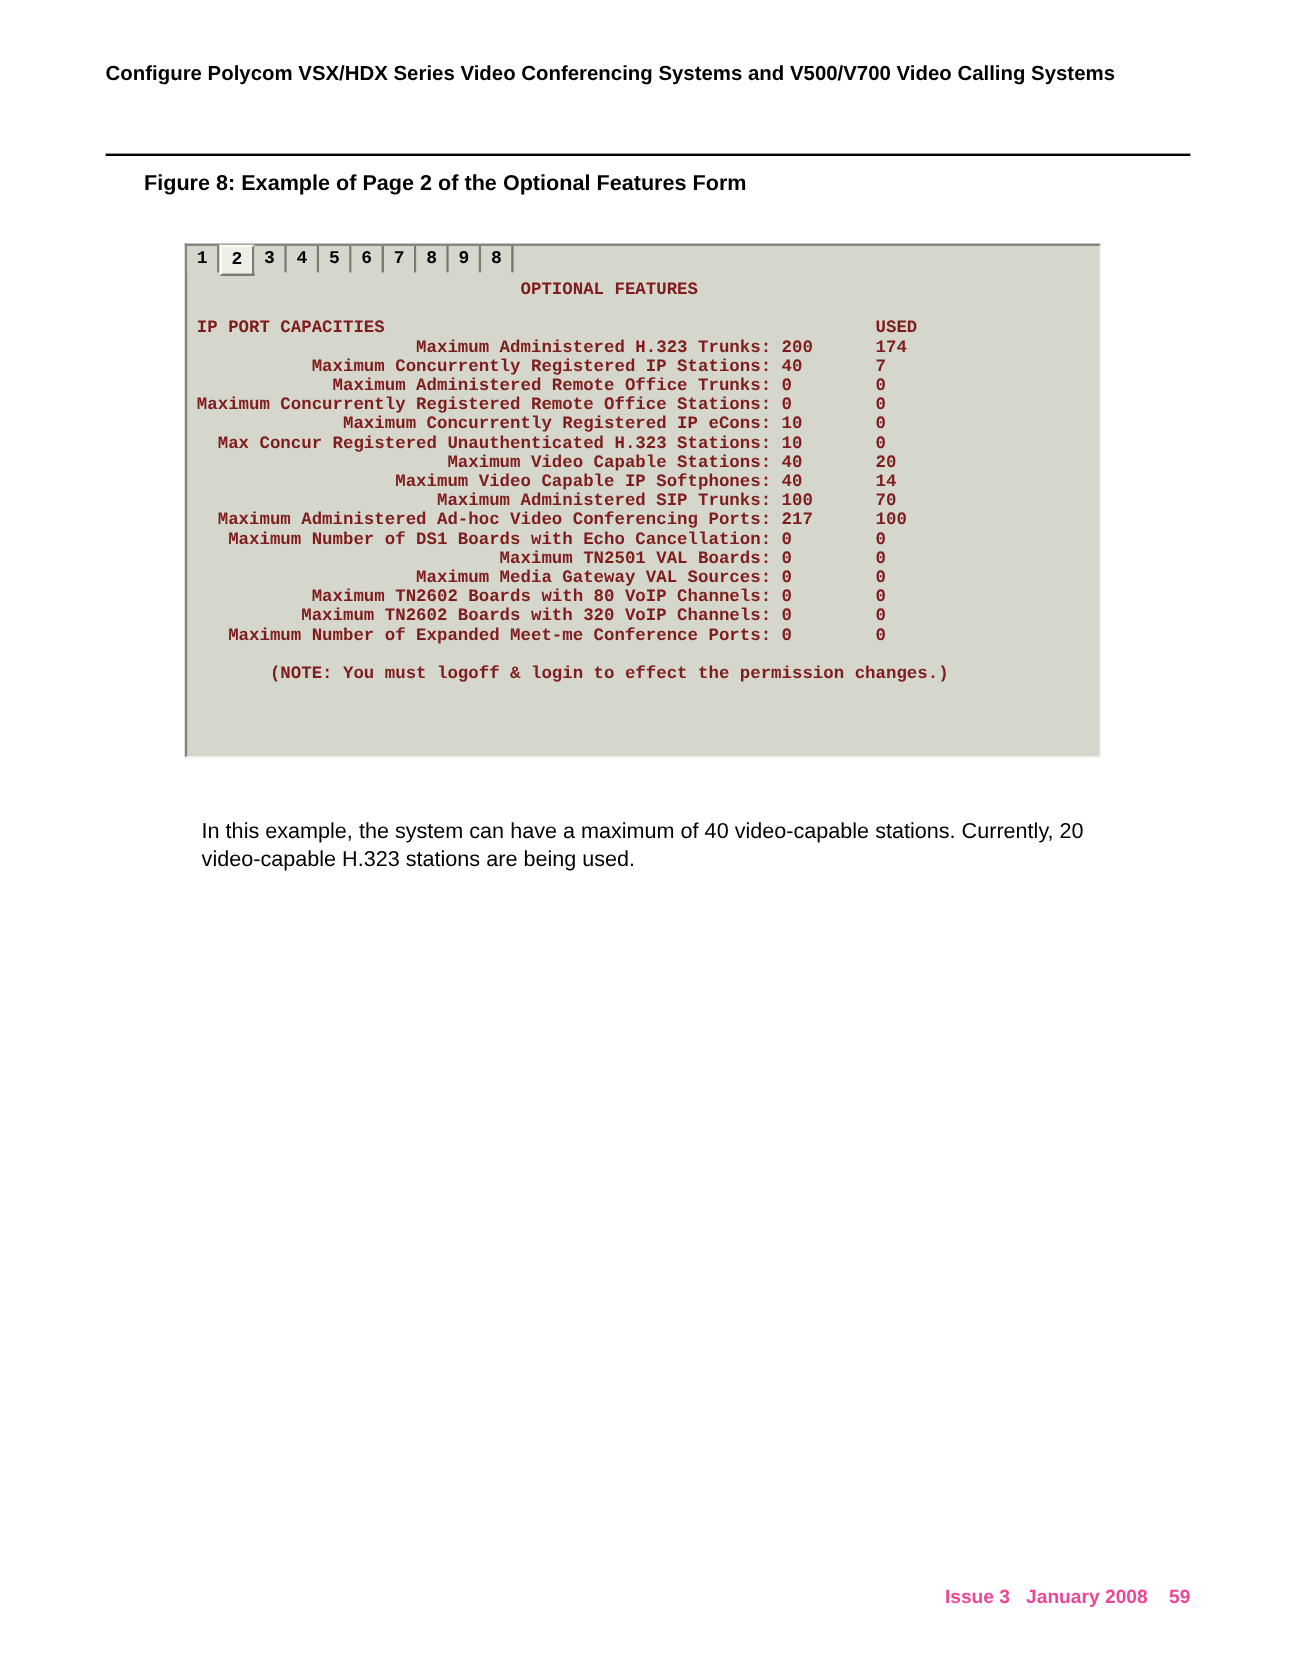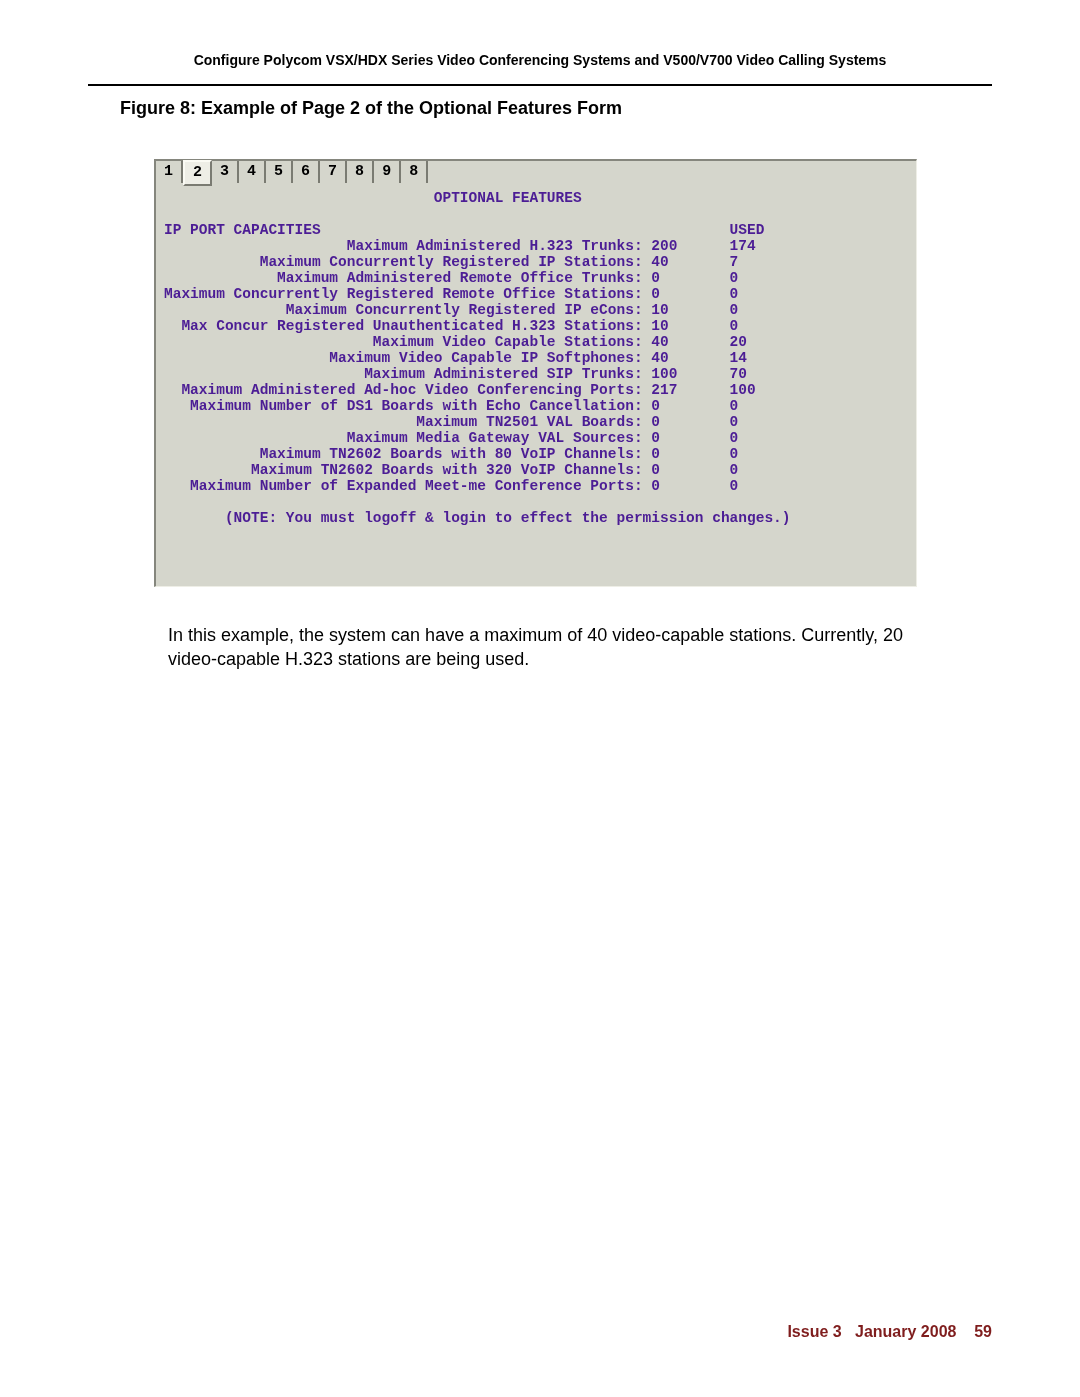--- a/index.html
+++ b/index.html
@@ -10,24 +10,24 @@
     font-family: Arial, Helvetica, sans-serif;
   }
   .page {
     width: 1080px;
     min-height: 1397px;
     position: relative;
     box-sizing: border-box;
     padding: 52px 88px 0 88px;
   }
   .doc-header {
-    text-align: center;
+    text-align: left;
     font-weight: bold;
-    font-size: 14px;
-    margin-bottom: 16px;
+    font-size: 17px;
+    margin-bottom: 56px;
   }
   .rule {
     border: none;
     border-top: 2.5px solid #000;
     margin: 0 0 12px 0;
   }
   .fig-caption {
     font-weight: bold;
     font-size: 18px;
     margin-bottom: 40px;
@@ -63,38 +63,38 @@
     border-left: 2px solid #fbfbf4;
     border-right: 2px solid #7a7b72;
     border-bottom: 2px solid #7a7b72;
     margin-top: -1px;
   }
   .term {
     font-family: "Lucida Console", "Courier New", monospace;
     font-weight: bold;
     font-size: 14.5px;
     line-height: 16px;
-    color: #4c1d95;
+    color: #7f1d1d;
     padding: 4px 8px 60px 8px;
     white-space: pre;
   }
   .body-text {
-    margin: 36px 0 0 80px;
+    margin: 49px 0 0 80px;
     width: 780px;
     font-size: 18px;
     line-height: 24px;
     color: #000;
   }
   .footer {
     position: absolute;
     bottom: 56px;
     right: 88px;
     font-size: 16px;
     font-weight: bold;
-    color: #7f1d1d;
+    color: #ec4899;
   }
 </style>
 </head>
 <body>
 
 <div class="page">
 
   <div class="doc-header">Configure Polycom VSX/HDX Series Video Conferencing Systems and V500/V700 Video Calling Systems</div>
 
   <hr class="rule">

